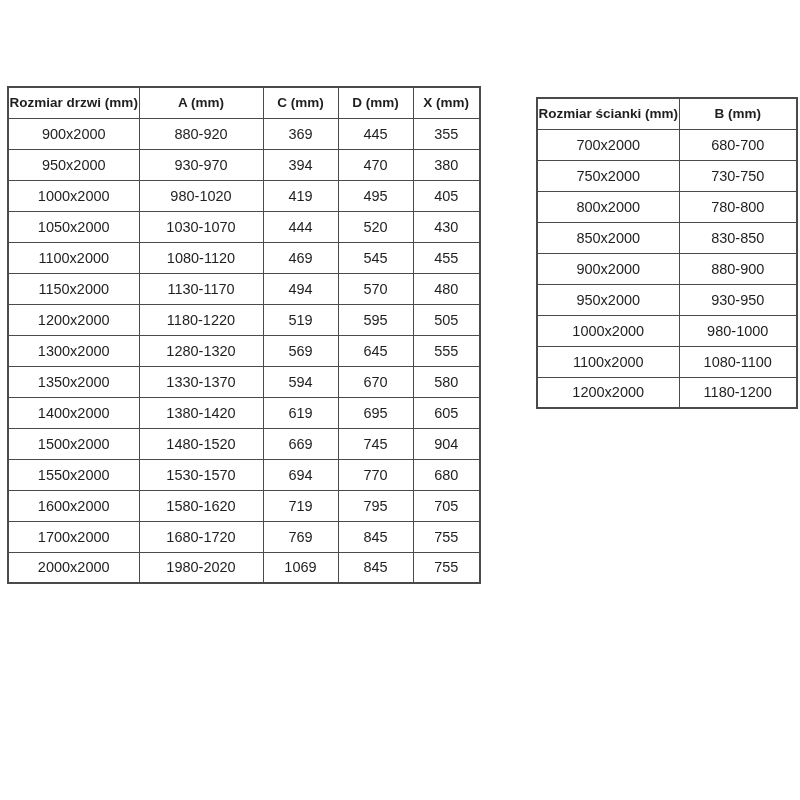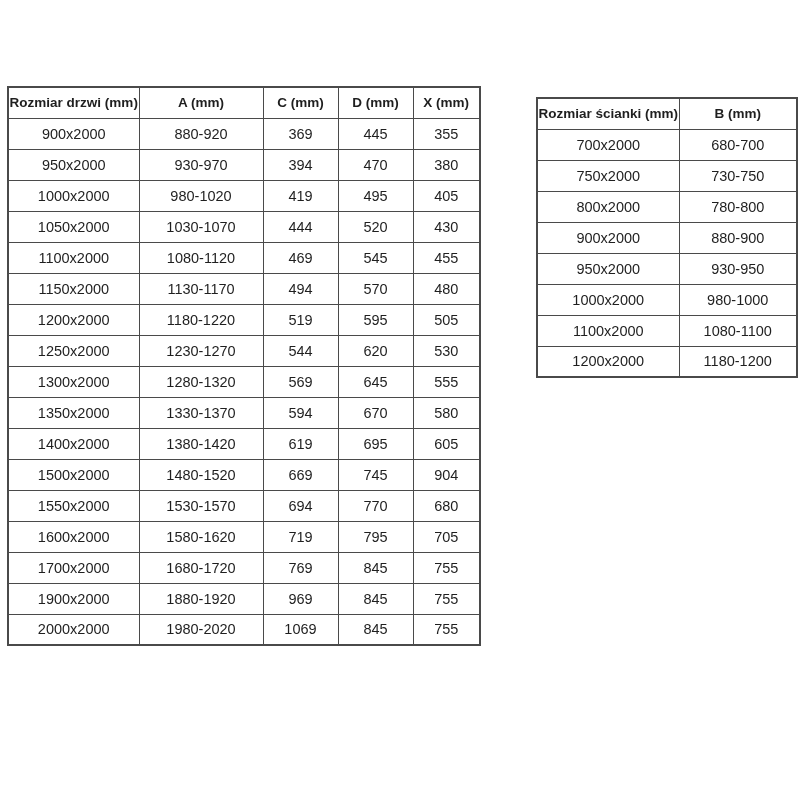--- a/index.html
+++ b/index.html
@@ -111,27 +111,20 @@
           <td>480</td>
         </tr>
         <tr>
           <td>1200x2000</td>
           <td>1180-1220</td>
           <td>519</td>
           <td>595</td>
           <td>505</td>
         </tr>
         <tr>
-          <td>1250x2000</td>
-          <td>1230-1270</td>
-          <td>544</td>
-          <td>620</td>
-          <td>530</td>
-        </tr>
-        <tr>
           <td>1300x2000</td>
           <td>1280-1320</td>
           <td>569</td>
           <td>645</td>
           <td>555</td>
         </tr>
         <tr>
           <td>1350x2000</td>
           <td>1330-1370</td>
           <td>594</td>
@@ -163,27 +156,20 @@
           <td>1600x2000</td>
           <td>1580-1620</td>
           <td>719</td>
           <td>795</td>
           <td>705</td>
         </tr>
         <tr>
           <td>1700x2000</td>
           <td>1680-1720</td>
           <td>769</td>
-          <td>845</td>
-          <td>755</td>
-        </tr>
-        <tr>
-          <td>1900x2000</td>
-          <td>1880-1920</td>
-          <td>969</td>
           <td>845</td>
           <td>755</td>
         </tr>
         <tr>
           <td>2000x2000</td>
           <td>1980-2020</td>
           <td>1069</td>
           <td>845</td>
           <td>755</td>
         </tr>
@@ -208,20 +194,24 @@
         </tr>
         <tr>
           <td>750x2000</td>
           <td>730-750</td>
         </tr>
         <tr>
           <td>800x2000</td>
           <td>780-800</td>
         </tr>
         <tr>
+          <td>850x2000</td>
+          <td>830-850</td>
+        </tr>
+        <tr>
           <td>900x2000</td>
           <td>880-900</td>
         </tr>
         <tr>
           <td>950x2000</td>
           <td>930-950</td>
         </tr>
         <tr>
           <td>1000x2000</td>
           <td>980-1000</td>

